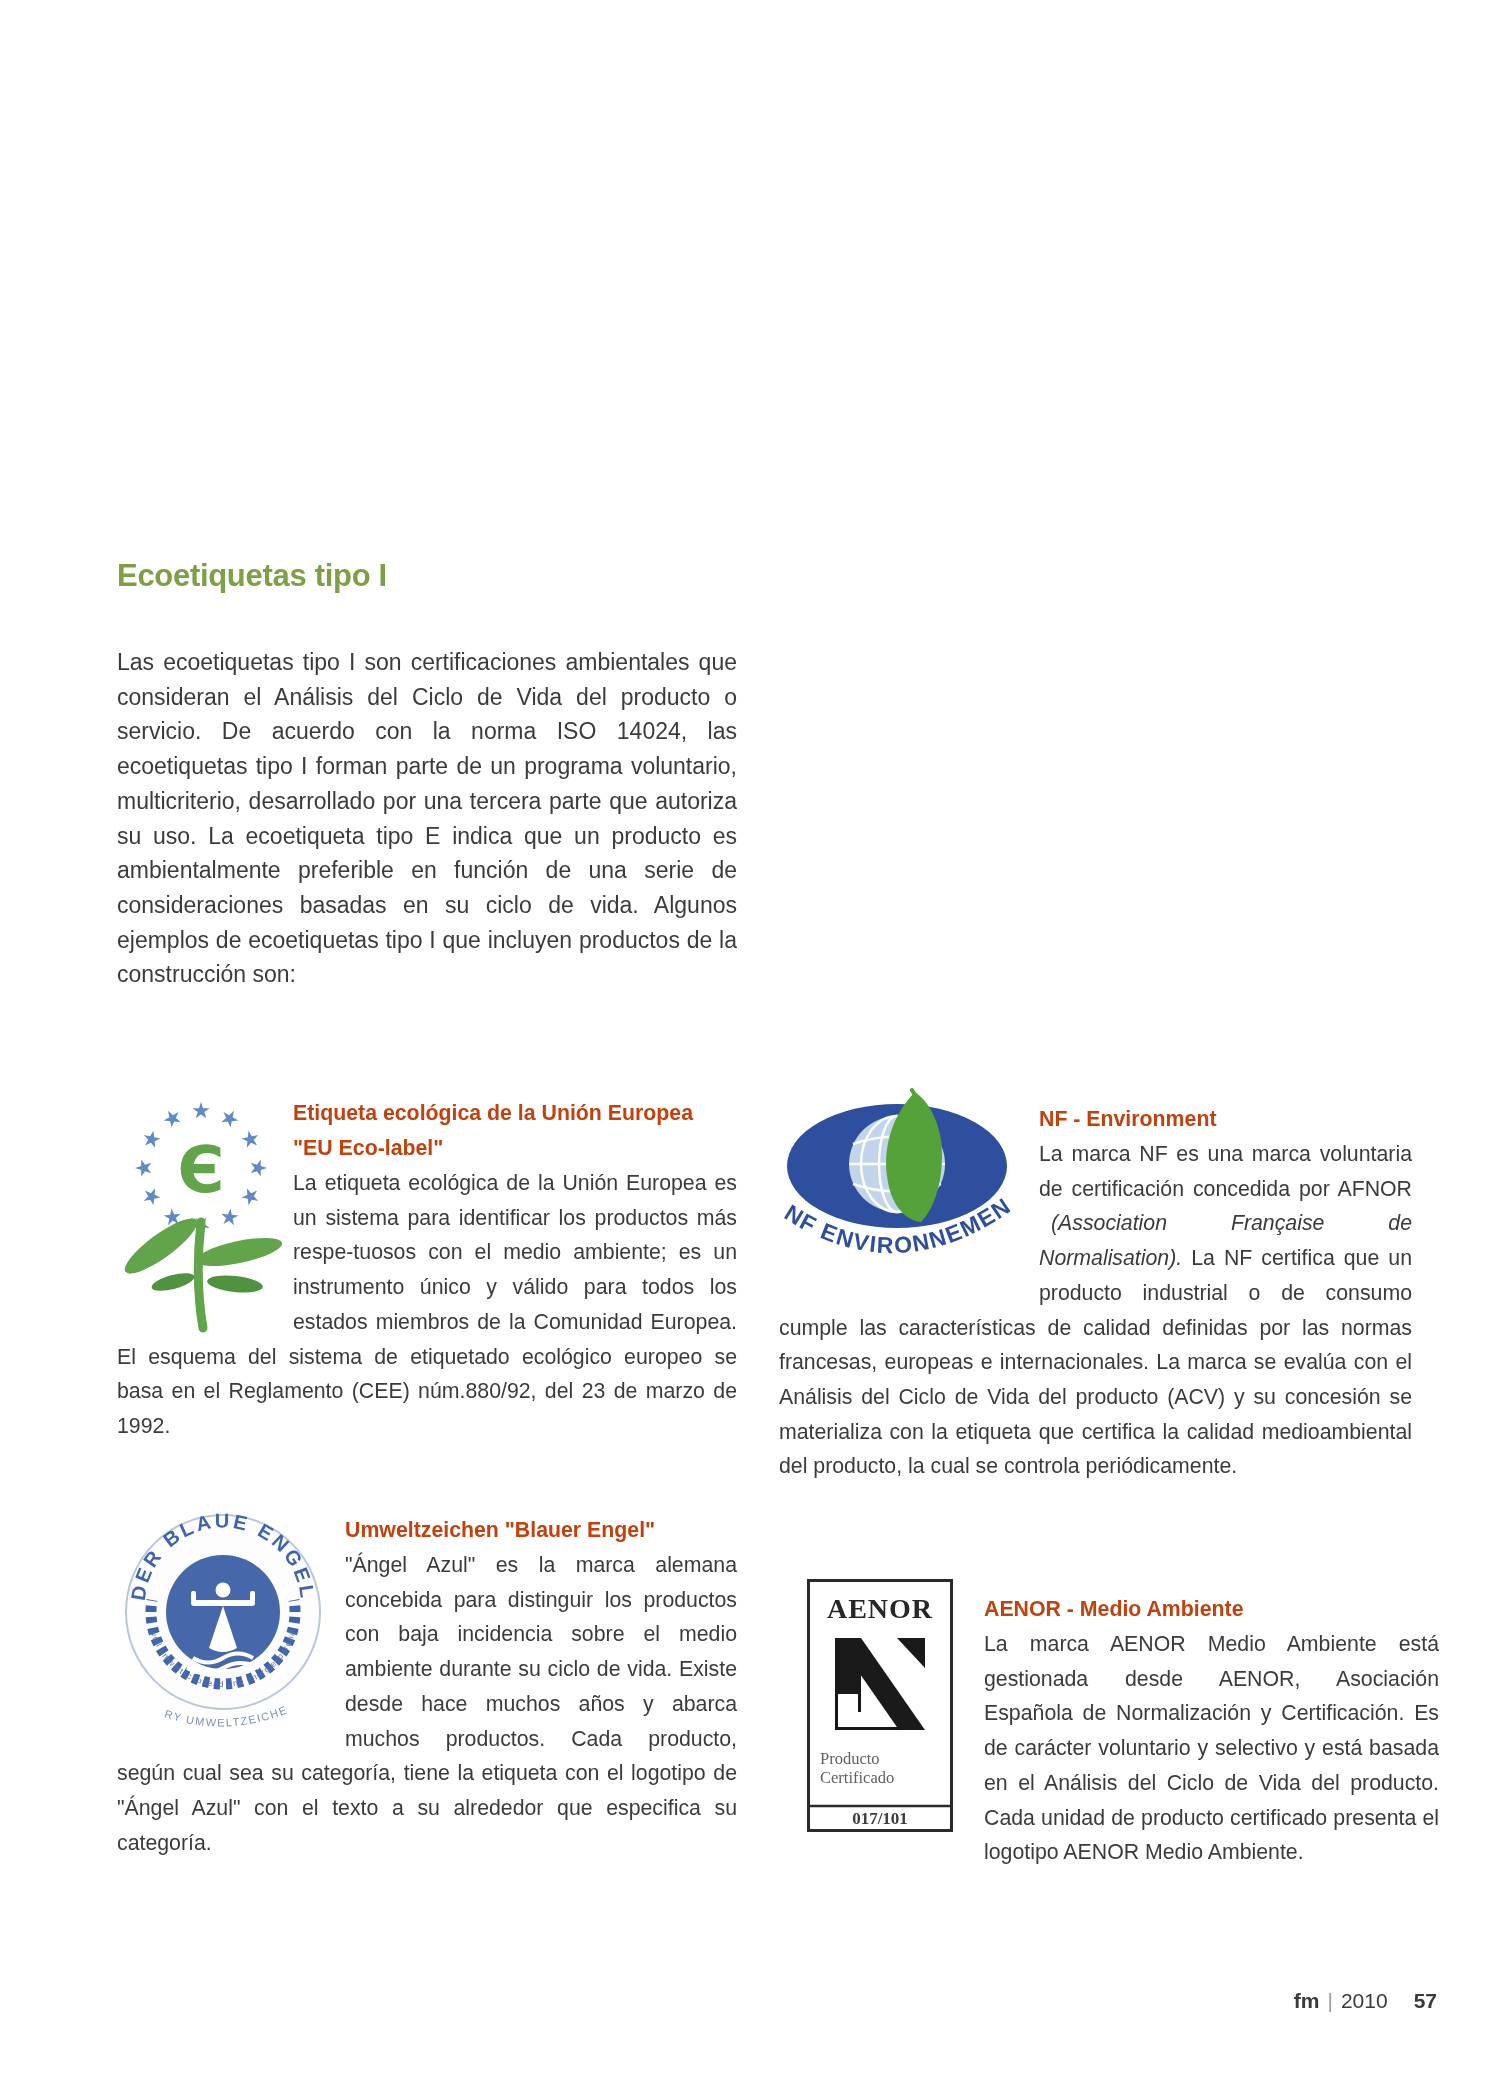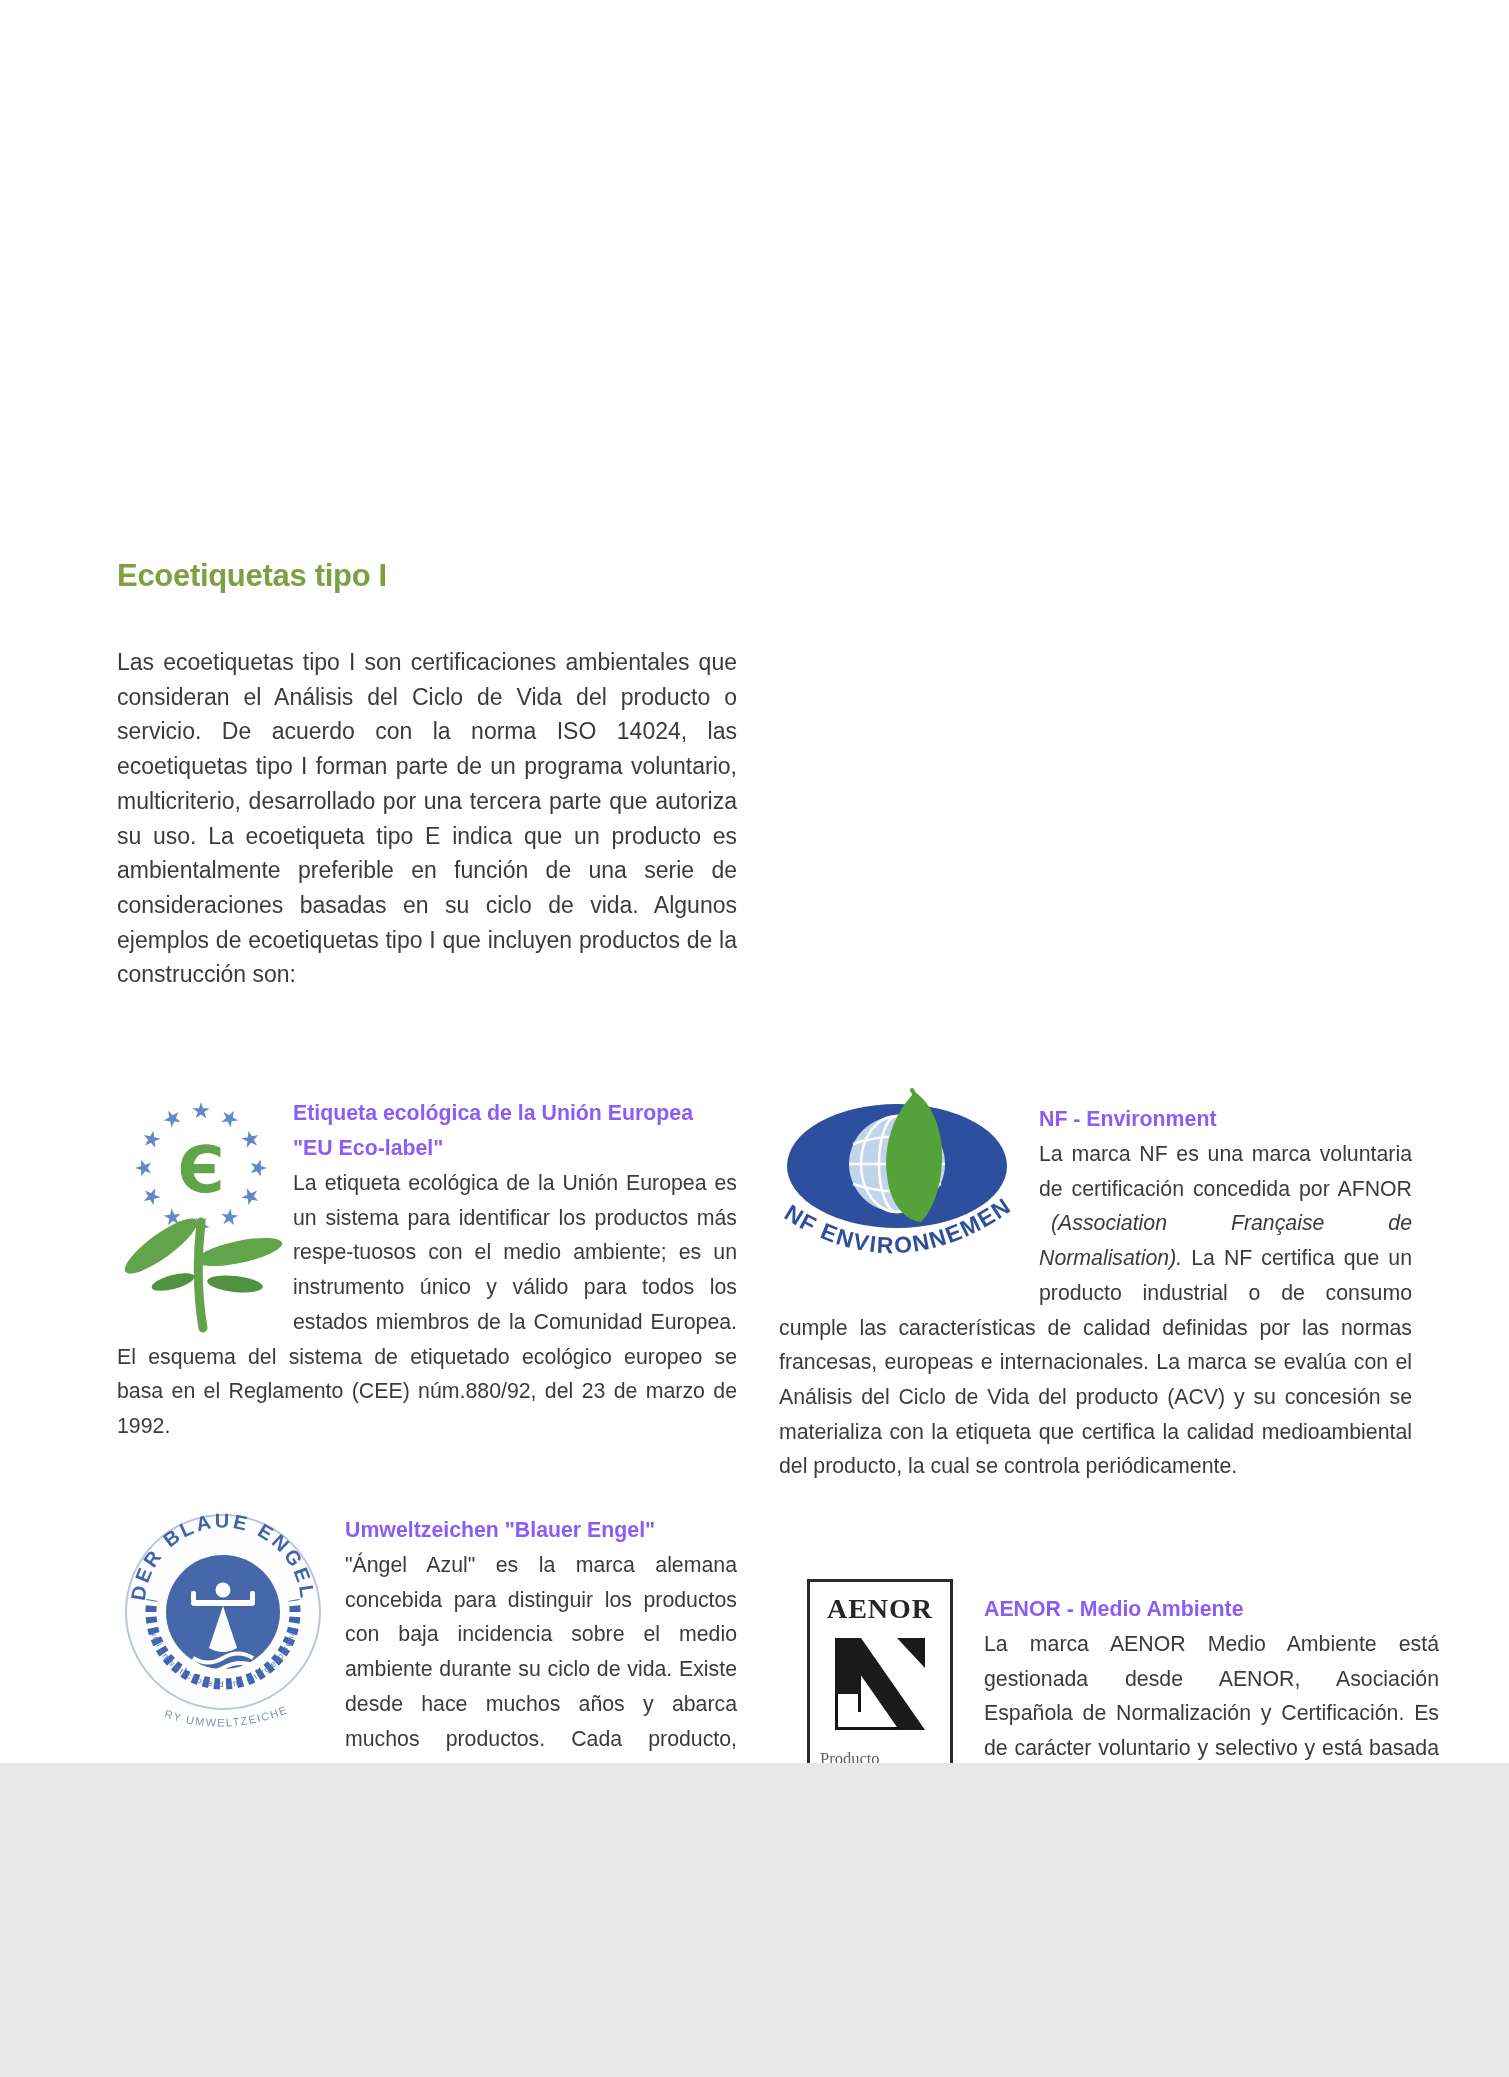--- a/index.html
+++ b/index.html
@@ -1,36 +1,36 @@
 <!DOCTYPE html>
 <html><head>
 <meta charset="utf-8">
 <style>
   html,body{margin:0;padding:0;background:#e8e8e8;}
   .page{
-    position:relative;width:1509px;height:1763px;margin:0 auto;background:#ffffff;
+    position:relative;width:1509px;height:2077px;margin:0 auto;background:#ffffff;
     font-family:"Liberation Sans","DejaVu Sans",sans-serif;color:#3b3b3b;overflow:hidden;
   }
   .h1{
     position:absolute;left:117px;top:558px;font-size:31px;font-weight:bold;
     color:#7ca043;letter-spacing:-0.3px;
   }
   .intro{
     position:absolute;left:117px;top:645px;width:620px;
     font-size:23px;line-height:34.7px;text-align:justify;
   }
   .block{
     position:absolute;font-size:21.3px;line-height:34.7px;text-align:justify;
   }
   .block .logo{float:left;}
   .logo-eu{width:168px;height:245px;margin:2px 8px 4px 0;}
   .logo-nf{width:244px;height:212px;margin:2px 16px 6px 0;}
   .logo-be{width:212px;height:240px;margin:2px 16px 6px 0;}
   .logo-ae{width:148px;height:258px;margin:2px 30px 6px 0;}
-  .ltitle{font-weight:bold;color:#8b5cf6;text-align:left;line-height:35px;}
+  .ltitle{font-weight:bold;color:#c2410c;text-align:left;line-height:35px;}
   .pt10{padding-top:10px;} .pt16{padding-top:16px;}
   .blk-eu{left:117px;top:1086px;width:620px;}
   .blk-nf{left:779px;top:1086px;width:633px;}
   .blk-be{left:117px;top:1497px;width:620px;}
   .blk-ae{left:806px;top:1576px;width:633px;}
   .body-text em{font-style:italic;margin-left:12px;}
   .footer{
     position:absolute;top:1989px;right:72px;font-size:21px;color:#3a3a3a;white-space:nowrap;
   }
   .footer .b{font-weight:bold;}

